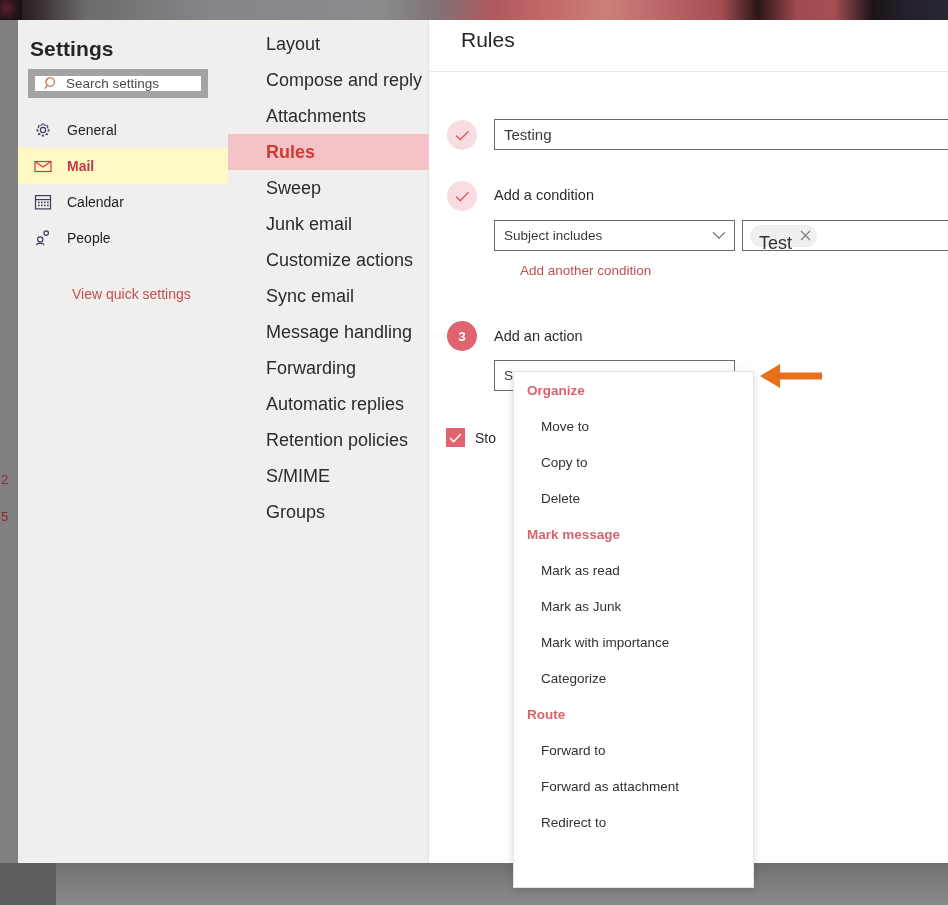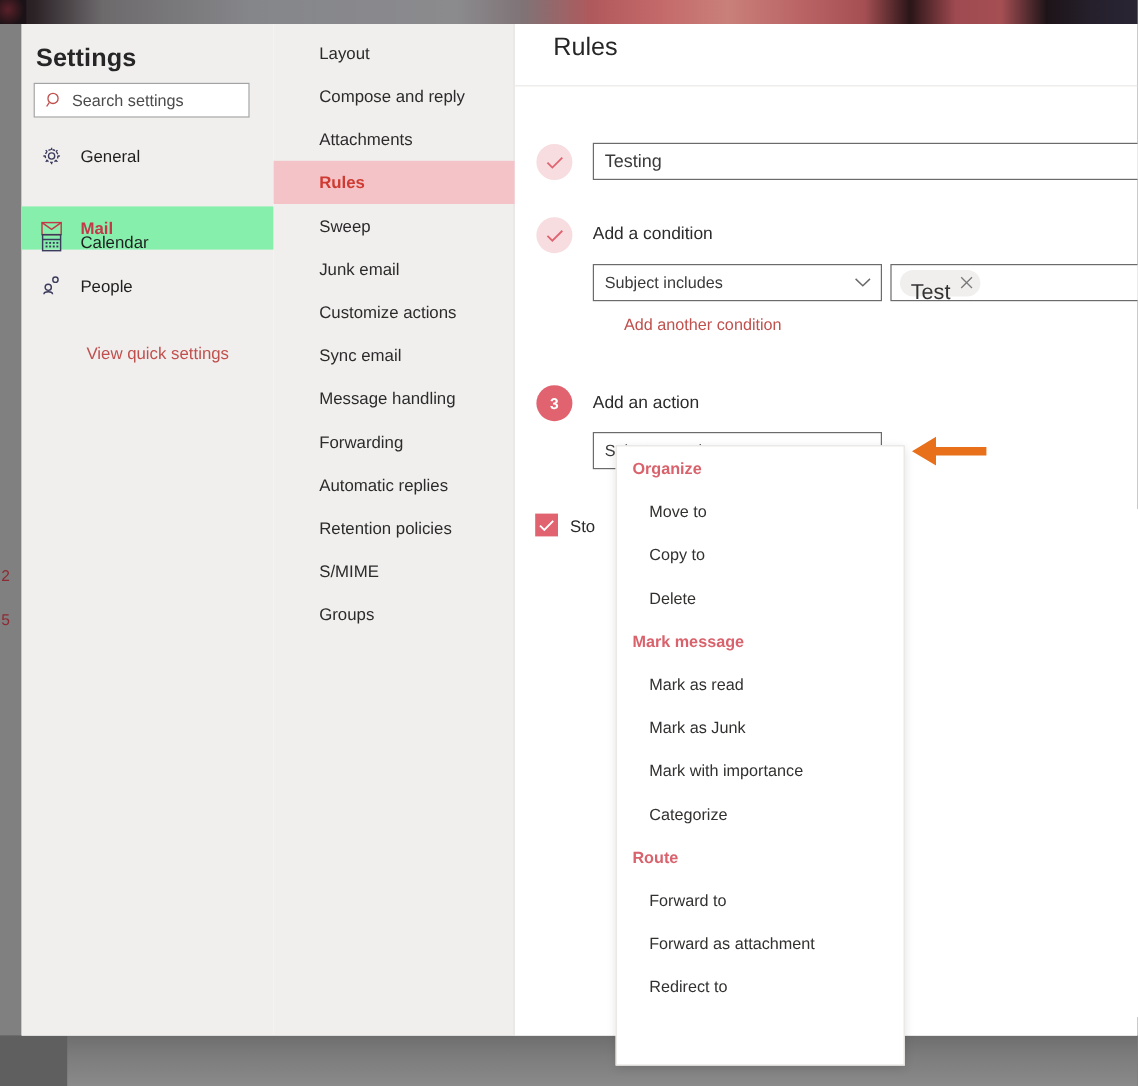--- a/index.html
+++ b/index.html
@@ -60,55 +60,55 @@
     background: #f1efee;
   }
   .settings-title {
     position: absolute; left: 12px; top: 17px;
     font-size: 21px; font-weight: bold; color: #262626;
     letter-spacing: .1px;
   }
   .search-wrap {
     position: absolute; left: 10px; top: 49px;
     width: 180px; height: 29px;
-    background: #ffffff; border: 1px solid #a3a3a3;
+    background: #ffffff; border: 7px solid #a3a3a3;
     display: flex; align-items: center;
   }
   .search-icon { margin-left: 9px; width: 15px; height: 15px; display:block; }
   .search-text {
     margin-left: 7px; font-size: 13.5px; color: #4b4b4b;
     font-family: "Liberation Sans", sans-serif;
   }
   .nav-item {
     position: absolute; left: 0; width: 210px; height: 36px;
     display: flex; align-items: center; cursor: pointer;
   }
   .nav-item .ico { width: 20px; height: 20px; margin-left: 15px; display:block; flex: 0 0 auto; }
   .nav-item .lbl {
     margin-left: 14px; font-size: 14px; color: #1f1f1f;
     font-family: "Liberation Sans", sans-serif;
   }
-  .nav-item.selected { background: #86efac; margin-top: 24px; }
+  .nav-item.selected { background: #fef9c3; }
   .nav-item.selected .lbl { color: #c3394a; font-weight: bold; }
   .quick-settings {
     position: absolute; left: 54px; top: 266px;
     font-size: 14px; color: #c0504d; cursor: pointer;
   }
 
   
   .cat-nav {
     position: absolute; left: 210px; top: 0; width: 201px; height: 843px;
     background: #f1efee; border-right: 1px solid #e3e0de;
   }
   .cat-item {
     position: absolute; left: 0; width: 201px; height: 36px;
     display: flex; align-items: center; cursor: pointer;
   }
   .cat-item .lbl {
-    margin-left: 38px; font-size: 14px; color: #2b2b2b;
+    margin-left: 38px; font-size: 18px; color: #2b2b2b;
     font-family: "Liberation Sans", sans-serif;
   }
   .cat-item.selected { background: #f3c3c7; }
   .cat-item.selected .lbl { color: #cf3b32; font-weight: bold; }
 
   
   .main {
     position: absolute; left: 411px; top: 0; right: 0; height: 843px;
     background: #ffffff;
   }

